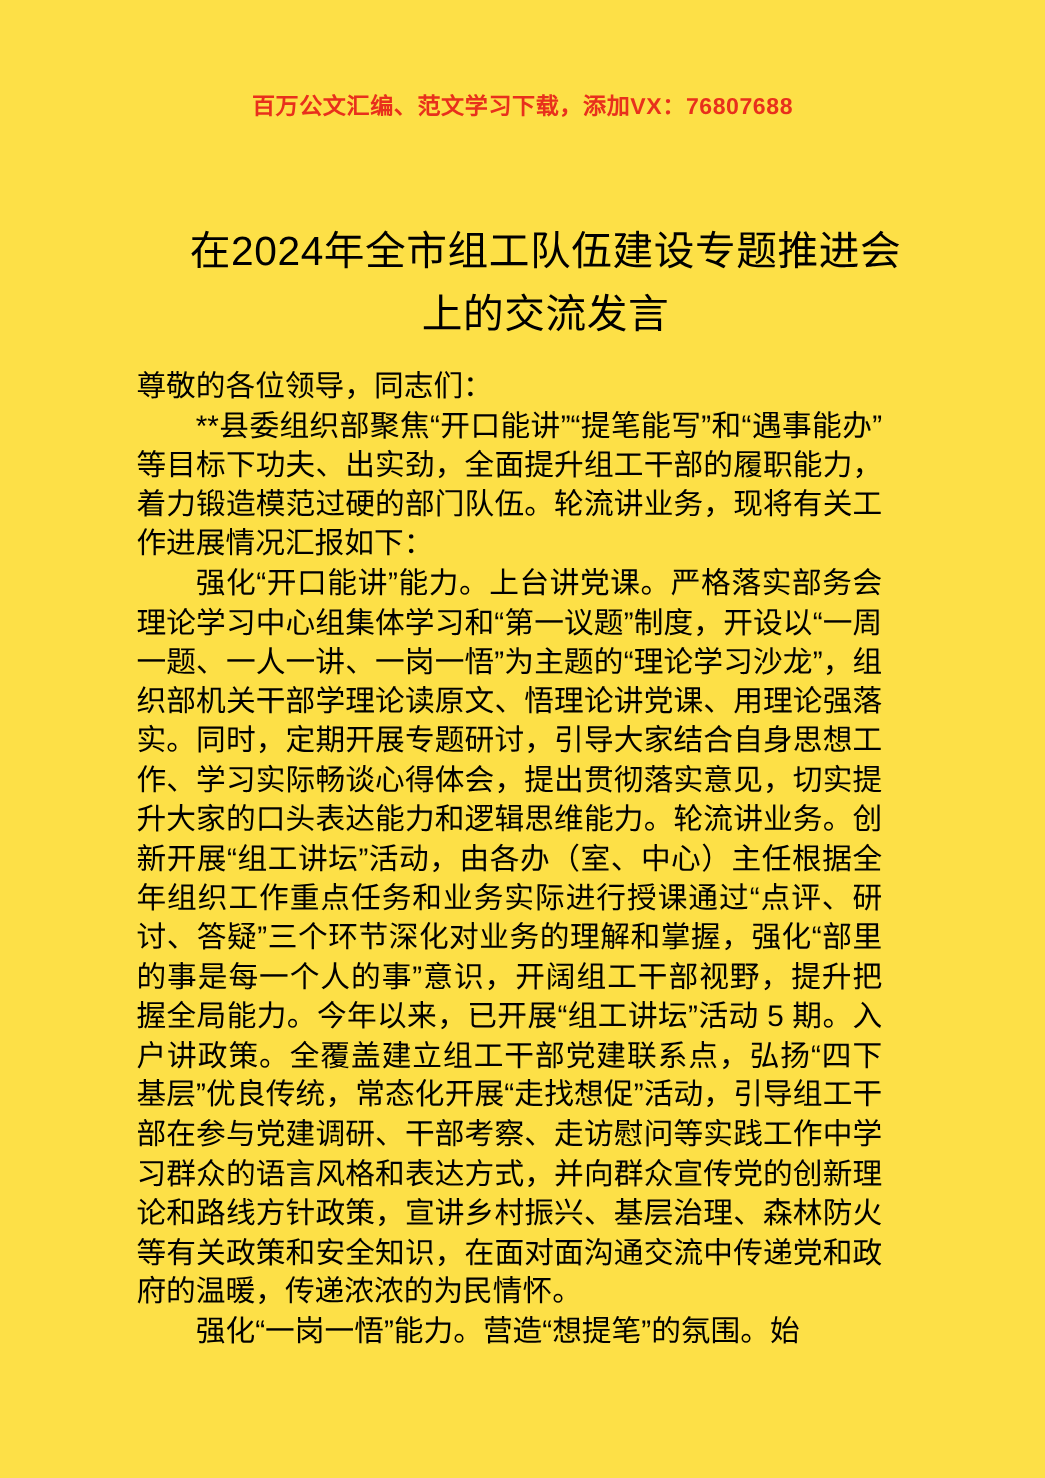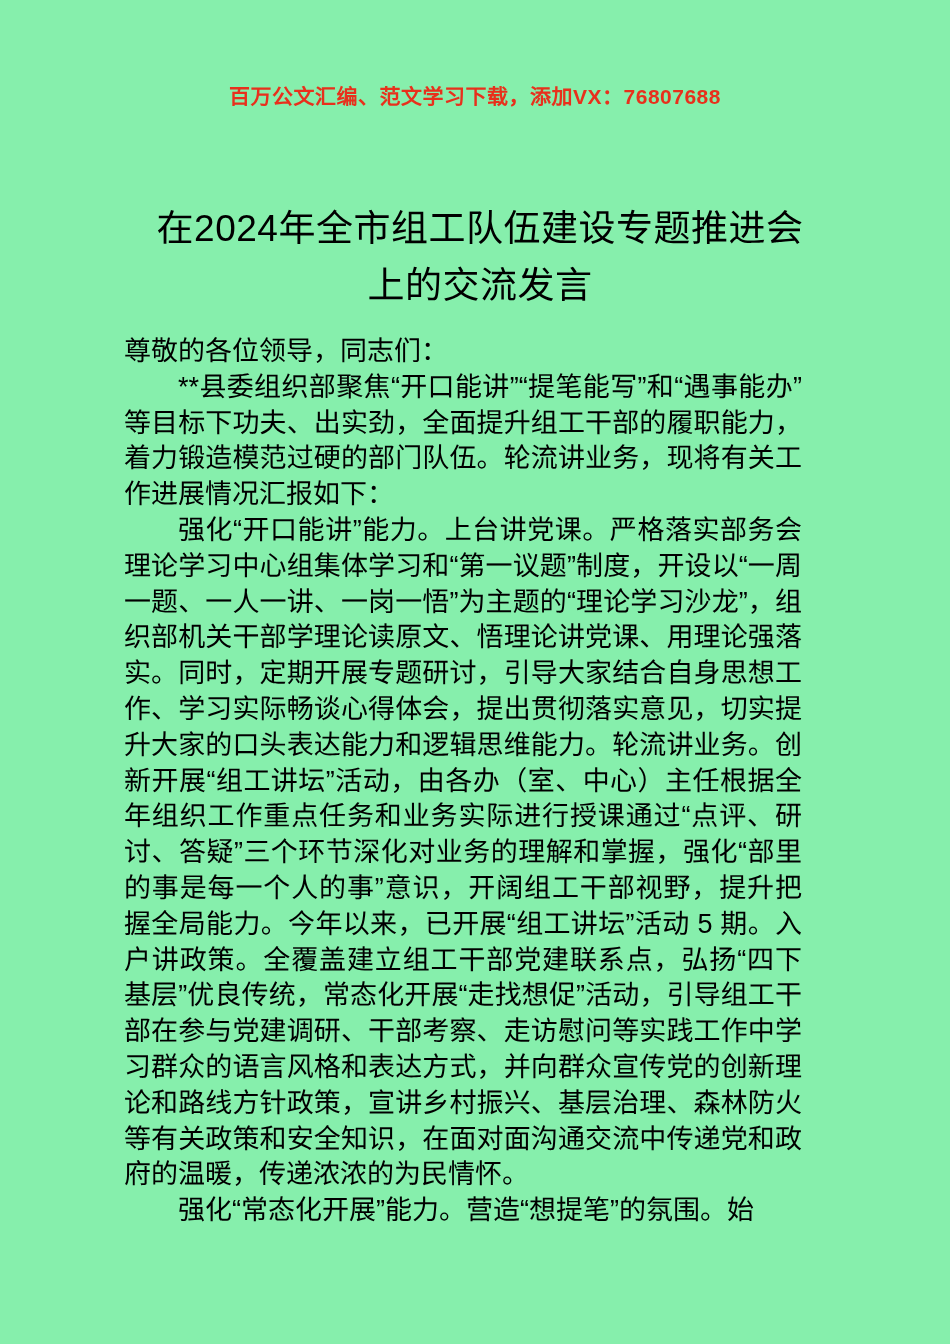--- a/index.html
+++ b/index.html
@@ -7,21 +7,21 @@
     margin: 0;
     padding: 0;
     background: #ffffff;
   }
 
   .page {
     position: relative;
     width: 950px;
     height: 1344px;
     margin: 0 auto;
-    background: #86efac;
+    background: #fde047;
     overflow: hidden;
     font-family: "Liberation Sans", "DejaVu Sans", sans-serif;
     -webkit-font-smoothing: antialiased;
   }
 
   
   .promo-banner {
     position: absolute;
     top: 80px;
     left: 0;
@@ -31,21 +31,21 @@
     font-size: 21px;
     font-weight: 600;
     letter-spacing: 0.5px;
     white-space: nowrap;
   }
 
   
   .doc-title {
     position: absolute;
     top: 175px;
-    left: 140px;
+    left: 156px;
     width: 680px;
     text-align: center;
     font-size: 37px;
     font-weight: 400;
     line-height: 1.55;
     color: #000000;
     letter-spacing: 0.5px;
   }
 
   
@@ -82,16 +82,16 @@
 <div class="page">
 
   <div class="promo-banner">百万公文汇编、范文学习下载，添加VX：76807688</div>
 
   <h1 class="doc-title">在2024年全市组工队伍建设专题推进会上的交流发言</h1>
 
   <div class="doc-body">
     <p class="salutation">尊敬的各位领导，同志们：</p>
     <p class="indented">**县委组织部聚焦“开口能讲”“提笔能写”和“遇事能办”等目标下功夫、出实劲，全面提升组工干部的履职能力，着力锻造模范过硬的部门队伍。轮流讲业务，现将有关工作进展情况汇报如下：</p>
     <p class="indented">强化“开口能讲”能力。上台讲党课。严格落实部务会理论学习中心组集体学习和“第一议题”制度，开设以“一周一题、一人一讲、一岗一悟”为主题的“理论学习沙龙”，组织部机关干部学理论读原文、悟理论讲党课、用理论强落实。同时，定期开展专题研讨，引导大家结合自身思想工作、学习实际畅谈心得体会，提出贯彻落实意见，切实提升大家的口头表达能力和逻辑思维能力。轮流讲业务。创新开展“组工讲坛”活动，由各办（室、中心）主任根据全年组织工作重点任务和业务实际进行授课通过“点评、研讨、答疑”三个环节深化对业务的理解和掌握，强化“部里的事是每一个人的事”意识，开阔组工干部视野，提升把握全局能力。今年以来，已开展“组工讲坛”活动 5 期。入户讲政策。全覆盖建立组工干部党建联系点，弘扬“四下基层”优良传统，常态化开展“走找想促”活动，引导组工干部在参与党建调研、干部考察、走访慰问等实践工作中学习群众的语言风格和表达方式，并向群众宣传党的创新理论和路线方针政策，宣讲乡村振兴、基层治理、森林防火等有关政策和安全知识，在面对面沟通交流中传递党和政府的温暖，传递浓浓的为民情怀。</p>
-    <p class="indented">强化“常态化开展”能力。营造“想提笔”的氛围。始</p>
+    <p class="indented">强化“一岗一悟”能力。营造“想提笔”的氛围。始</p>
   </div>
 
 </div>
 
 </body></html>

